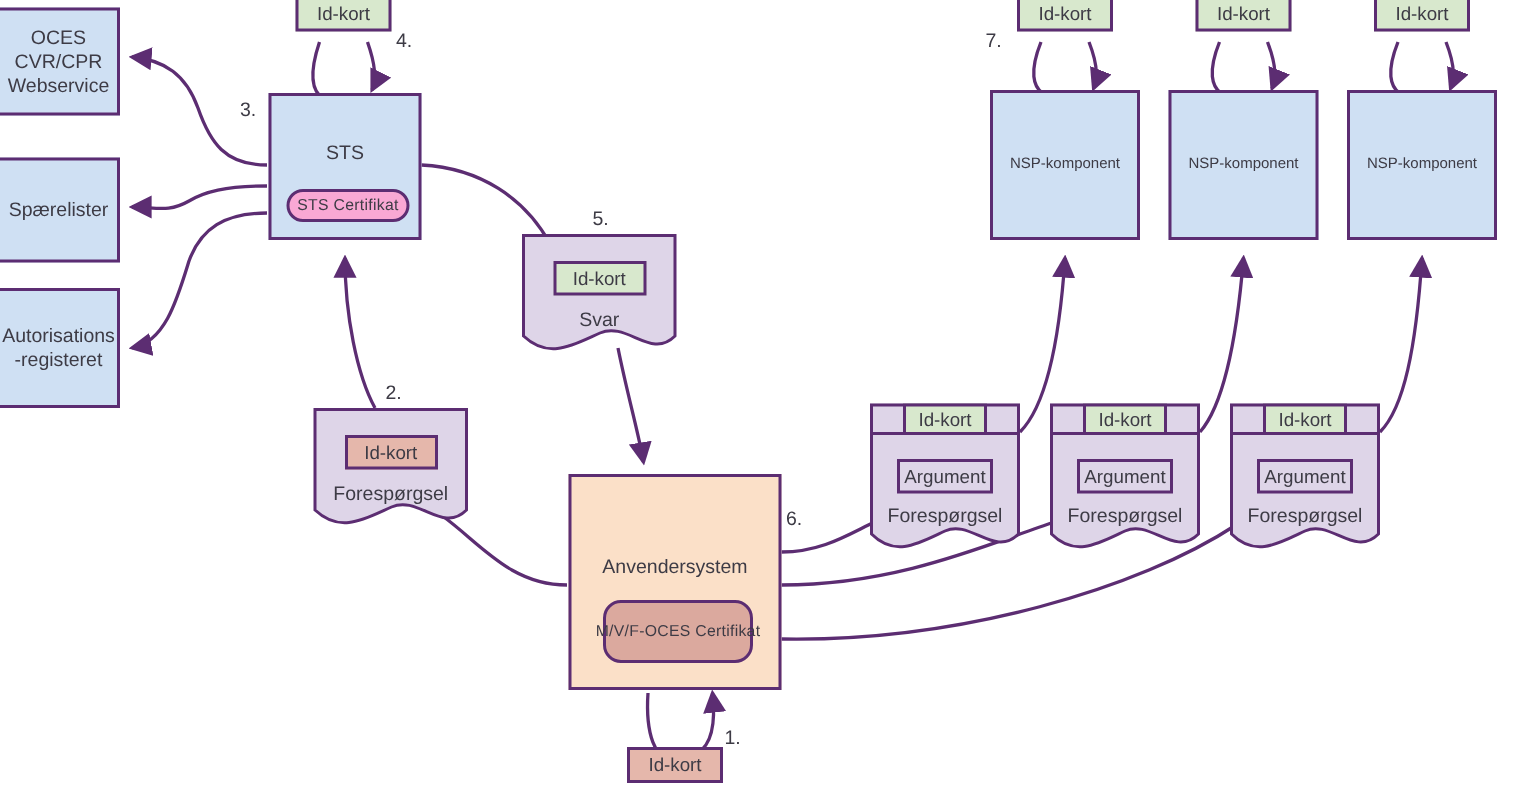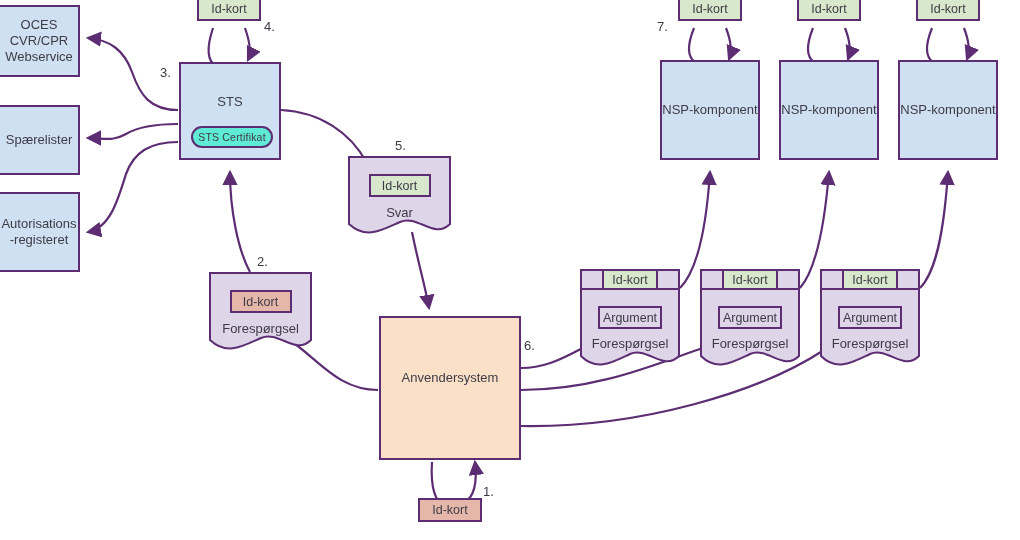--- a/index.html
+++ b/index.html
@@ -76,21 +76,21 @@
     display: flex;
     align-items: center;
     justify-content: center;
     border: 2px solid #5c2d72;
     border-radius: 12px;
     font-size: 10.5px;
     letter-spacing: .2px;
     color: #3d3b45;
     white-space: nowrap;
   }
-  .pill-green { background: #5eead4; }
+  .pill-green { background: #f9a8d4; }
   .pill-salmon { background: #dba99e; }
   
   .doc {
     position: absolute;
   }
   .doc svg {
     position: absolute;
     left: 0; top: 0;
     overflow: visible;
   }
@@ -108,21 +108,21 @@
     color: #3d3b45;
     text-align: center;
   }
   
   .step-num {
     position: absolute;
     font-size: 13px;
     color: #3d3b45;
   }
   .nsp-label {
-    font-size: 13px;
+    font-size: 10px;
   }
 </style>
 </head>
 <body>
 
 <div id="canvas">
 
   <svg id="edges" viewBox="0 0 1020 540" width="1020" height="540">
     <defs>
       <marker id="arrow" viewBox="0 0 10 10" refX="8.5" refY="5" markerWidth="7" markerHeight="7" orient="auto-start-reverse">
@@ -215,20 +215,23 @@
     <div class="doc-body" style="padding-top:18px;">
       <div class="tok tok-green" style="position:relative; width:62px; height:23px;">
         <span>Id-kort</span>
       </div>
       <div class="doc-caption" style="margin-top:8px;">Svar</div>
     </div>
   </div>
 
   <div class="node box-peach" style="left:379px; top:316px; width:142px; height:144px;">
     <span style="margin-bottom:22px;text-align:center;">Anvendersystem</span>
+    <div class="pill pill-salmon" style="position:absolute; left:21px; bottom:16px; width:100px; height:42px;">
+      <span>M/V/F-OCES  Certifikat</span>
+    </div>
   </div>
 
   <div class="tok tok-salmon" style="left:418px; top:498px; width:64px; height:24px;">
     <span>Id-kort</span>
   </div>
 
   <div class="doc" style="left:580px; top:288px; width:100px; height:82px;">
     <svg width="100" height="82" viewBox="0 0 100 82">
       <path d="M 1 1 L 99 1 L 99 68 C 83 84, 67 58, 50 66 C 33 74, 17 84, 1 68 Z" fill="#ded5e8" stroke="#5c2d72" stroke-width="2"></path>
     </svg>

